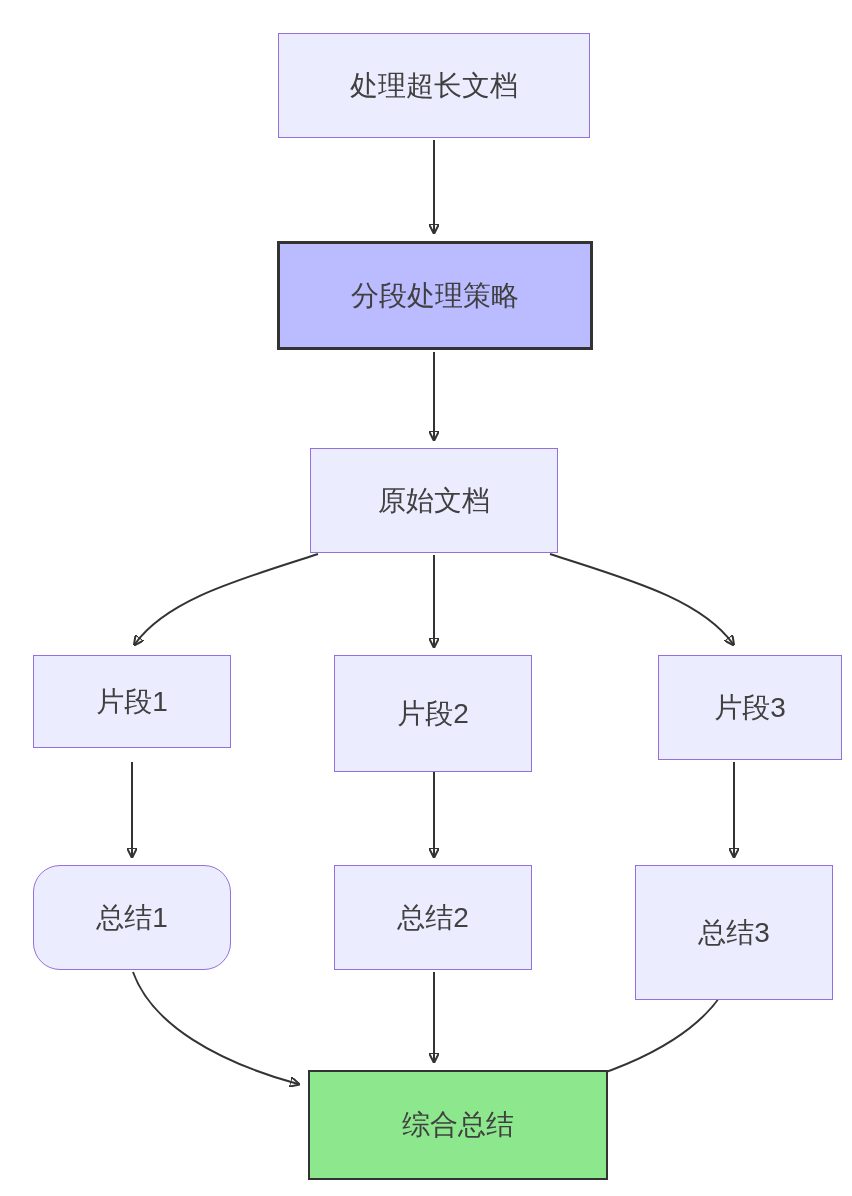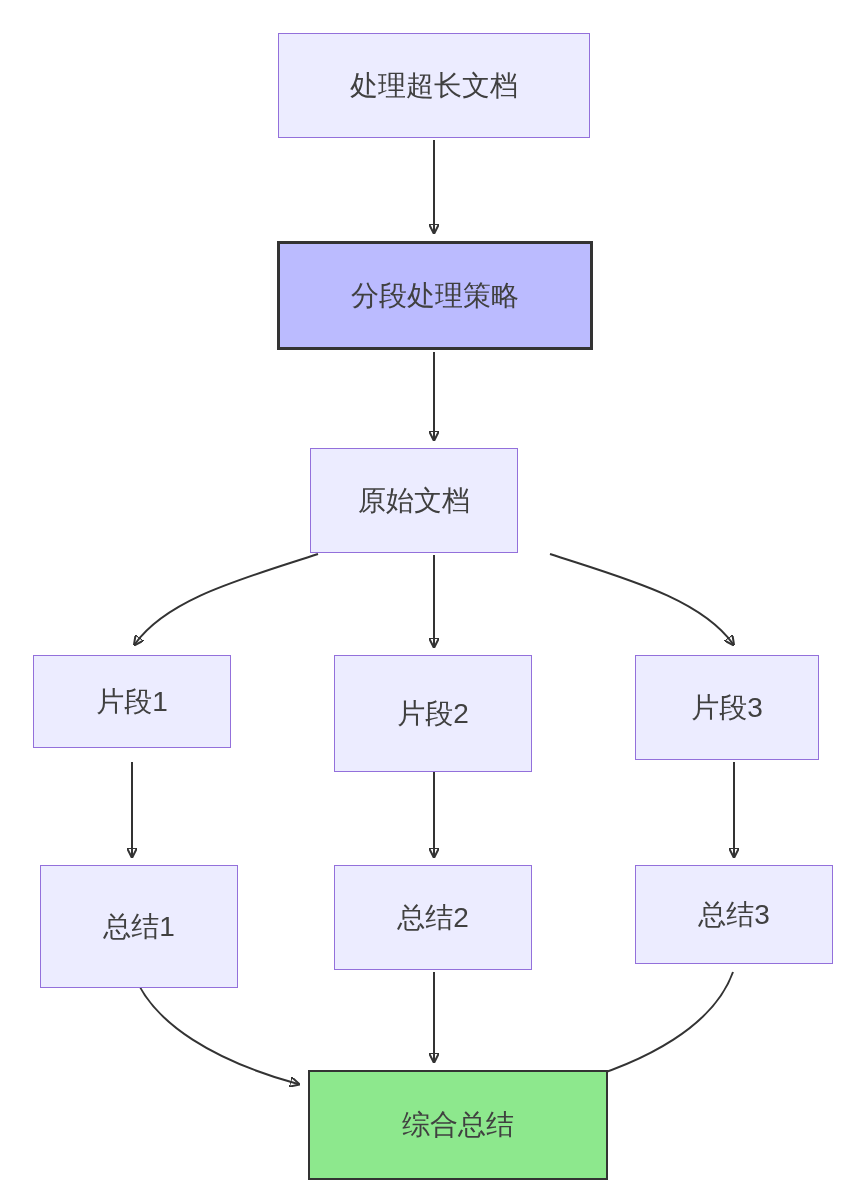--- a/index.html
+++ b/index.html
@@ -76,45 +76,45 @@
   </svg>
 
   <div class="node" style="left:278px; top:33px; width:312px; height:105px;">
     <span>处理超长文档</span>
   </div>
 
   <div class="node emphasis" style="left:277px; top:241px; width:316px; height:109px;">
     <span>分段处理策略</span>
   </div>
 
-  <div class="node" style="left:310px; top:448px; width:208px; height:105px;">
+  <div class="node" style="left:310px; top:448px; width:248px; height:105px;">
     <span>原始文档</span>
   </div>
 
   <div class="node" style="left:33px; top:655px; width:198px; height:93px;">
     <span>片段1</span>
   </div>
 
   <div class="node" style="left:334px; top:655px; width:198px; height:117px;">
     <span>片段2</span>
   </div>
 
-  <div class="node" style="left:635px; top:655px; width:184px; height:105px;">
+  <div class="node" style="left:658px; top:655px; width:184px; height:105px;">
     <span>片段3</span>
   </div>
 
-  <div class="node" style="left:40px; top:865px; width:198px; height:123px;">
+  <div class="node" style="left:33px; top:865px; width:198px; height:105px;border-radius:27px;">
     <span>总结1</span>
   </div>
 
   <div class="node" style="left:334px; top:865px; width:198px; height:105px;">
     <span>总结2</span>
   </div>
 
-  <div class="node" style="left:635px; top:865px; width:198px; height:99px;">
+  <div class="node" style="left:635px; top:865px; width:198px; height:135px;">
     <span>总结3</span>
   </div>
 
   <div class="node success" style="left:308px; top:1070px; width:300px; height:110px;">
     <span>综合总结</span>
   </div>
 
 </div>
 
 </body></html>

